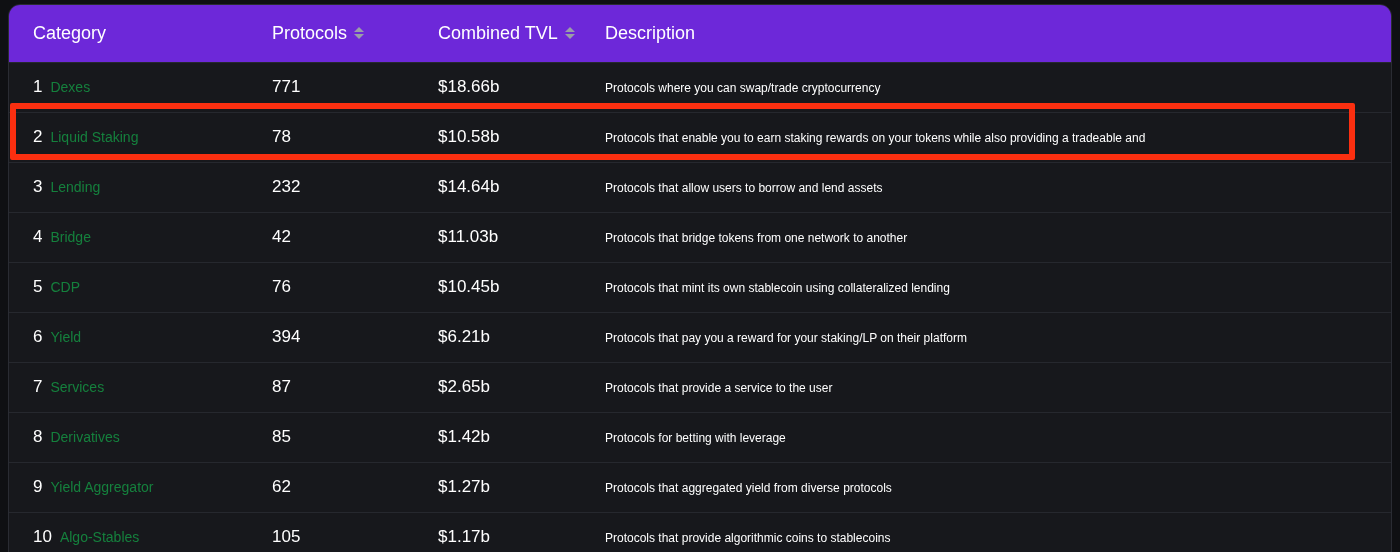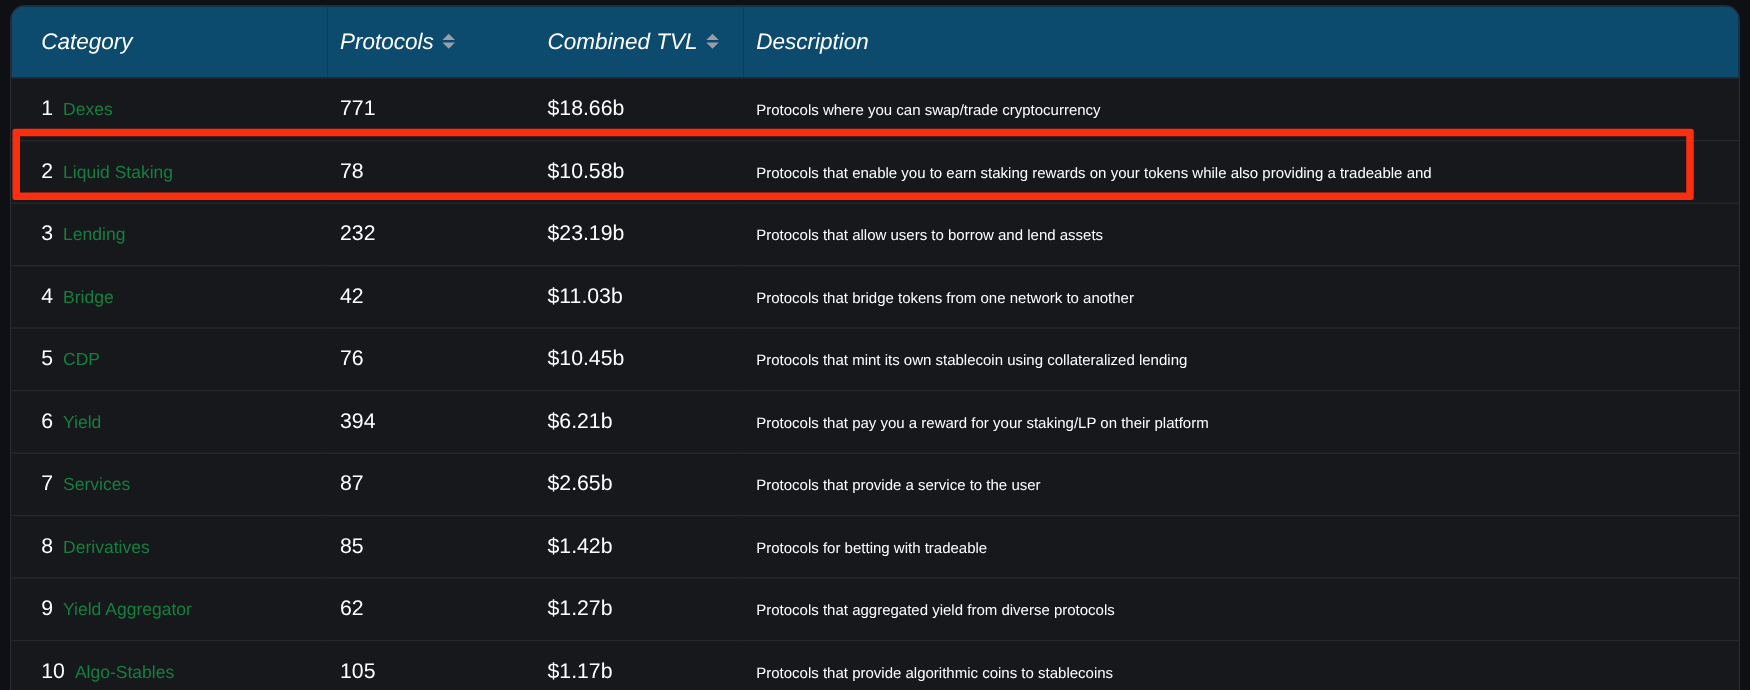--- a/index.html
+++ b/index.html
@@ -45,24 +45,23 @@
   .table col.c-desc { width: auto;  }
 
   thead th {
     height: 57px;
     padding: 0 0 0 0;
     text-align: left;
     font-weight: 400;
     font-size: 18px;
     color: #ffffff;
     border-bottom: 1px solid #26282e;
-    background: #0c4a6e;
+    background: #6d28d9;
     white-space: nowrap;
     vertical-align: middle;
-    font-style: italic;
   }
 
   th .th-inner {
     display: flex;
     align-items: center;
     gap: 7px;
   }
 
   th.h-cat  .th-inner { padding-left: 24px; }
   th.h-pro  .th-inner { padding-left: 10px; }
@@ -197,21 +196,21 @@
             <td class="cell-desc"><span class="desc-text">Protocols that enable you to earn staking rewards on your tokens while also providing a tradeable and</span></td>
           </tr>
           <tr>
             <td class="cell-cat">
               <span class="cat-wrap">
                 <span class="rank">3</span>
                 <a class="cat-link">Lending</a>
               </span>
             </td>
             <td class="cell-pro">232</td>
-            <td class="cell-tvl">$23.19b</td>
+            <td class="cell-tvl">$14.64b</td>
             <td class="cell-desc"><span class="desc-text">Protocols that allow users to borrow and lend assets</span></td>
           </tr>
           <tr>
             <td class="cell-cat">
               <span class="cat-wrap">
                 <span class="rank">4</span>
                 <a class="cat-link">Bridge</a>
               </span>
             </td>
             <td class="cell-pro">42</td>
@@ -253,21 +252,21 @@
           </tr>
           <tr>
             <td class="cell-cat">
               <span class="cat-wrap">
                 <span class="rank">8</span>
                 <a class="cat-link">Derivatives</a>
               </span>
             </td>
             <td class="cell-pro">85</td>
             <td class="cell-tvl">$1.42b</td>
-            <td class="cell-desc"><span class="desc-text">Protocols for betting with tradeable</span></td>
+            <td class="cell-desc"><span class="desc-text">Protocols for betting with leverage</span></td>
           </tr>
           <tr>
             <td class="cell-cat">
               <span class="cat-wrap">
                 <span class="rank">9</span>
                 <a class="cat-link">Yield Aggregator</a>
               </span>
             </td>
             <td class="cell-pro">62</td>
             <td class="cell-tvl">$1.27b</td>

